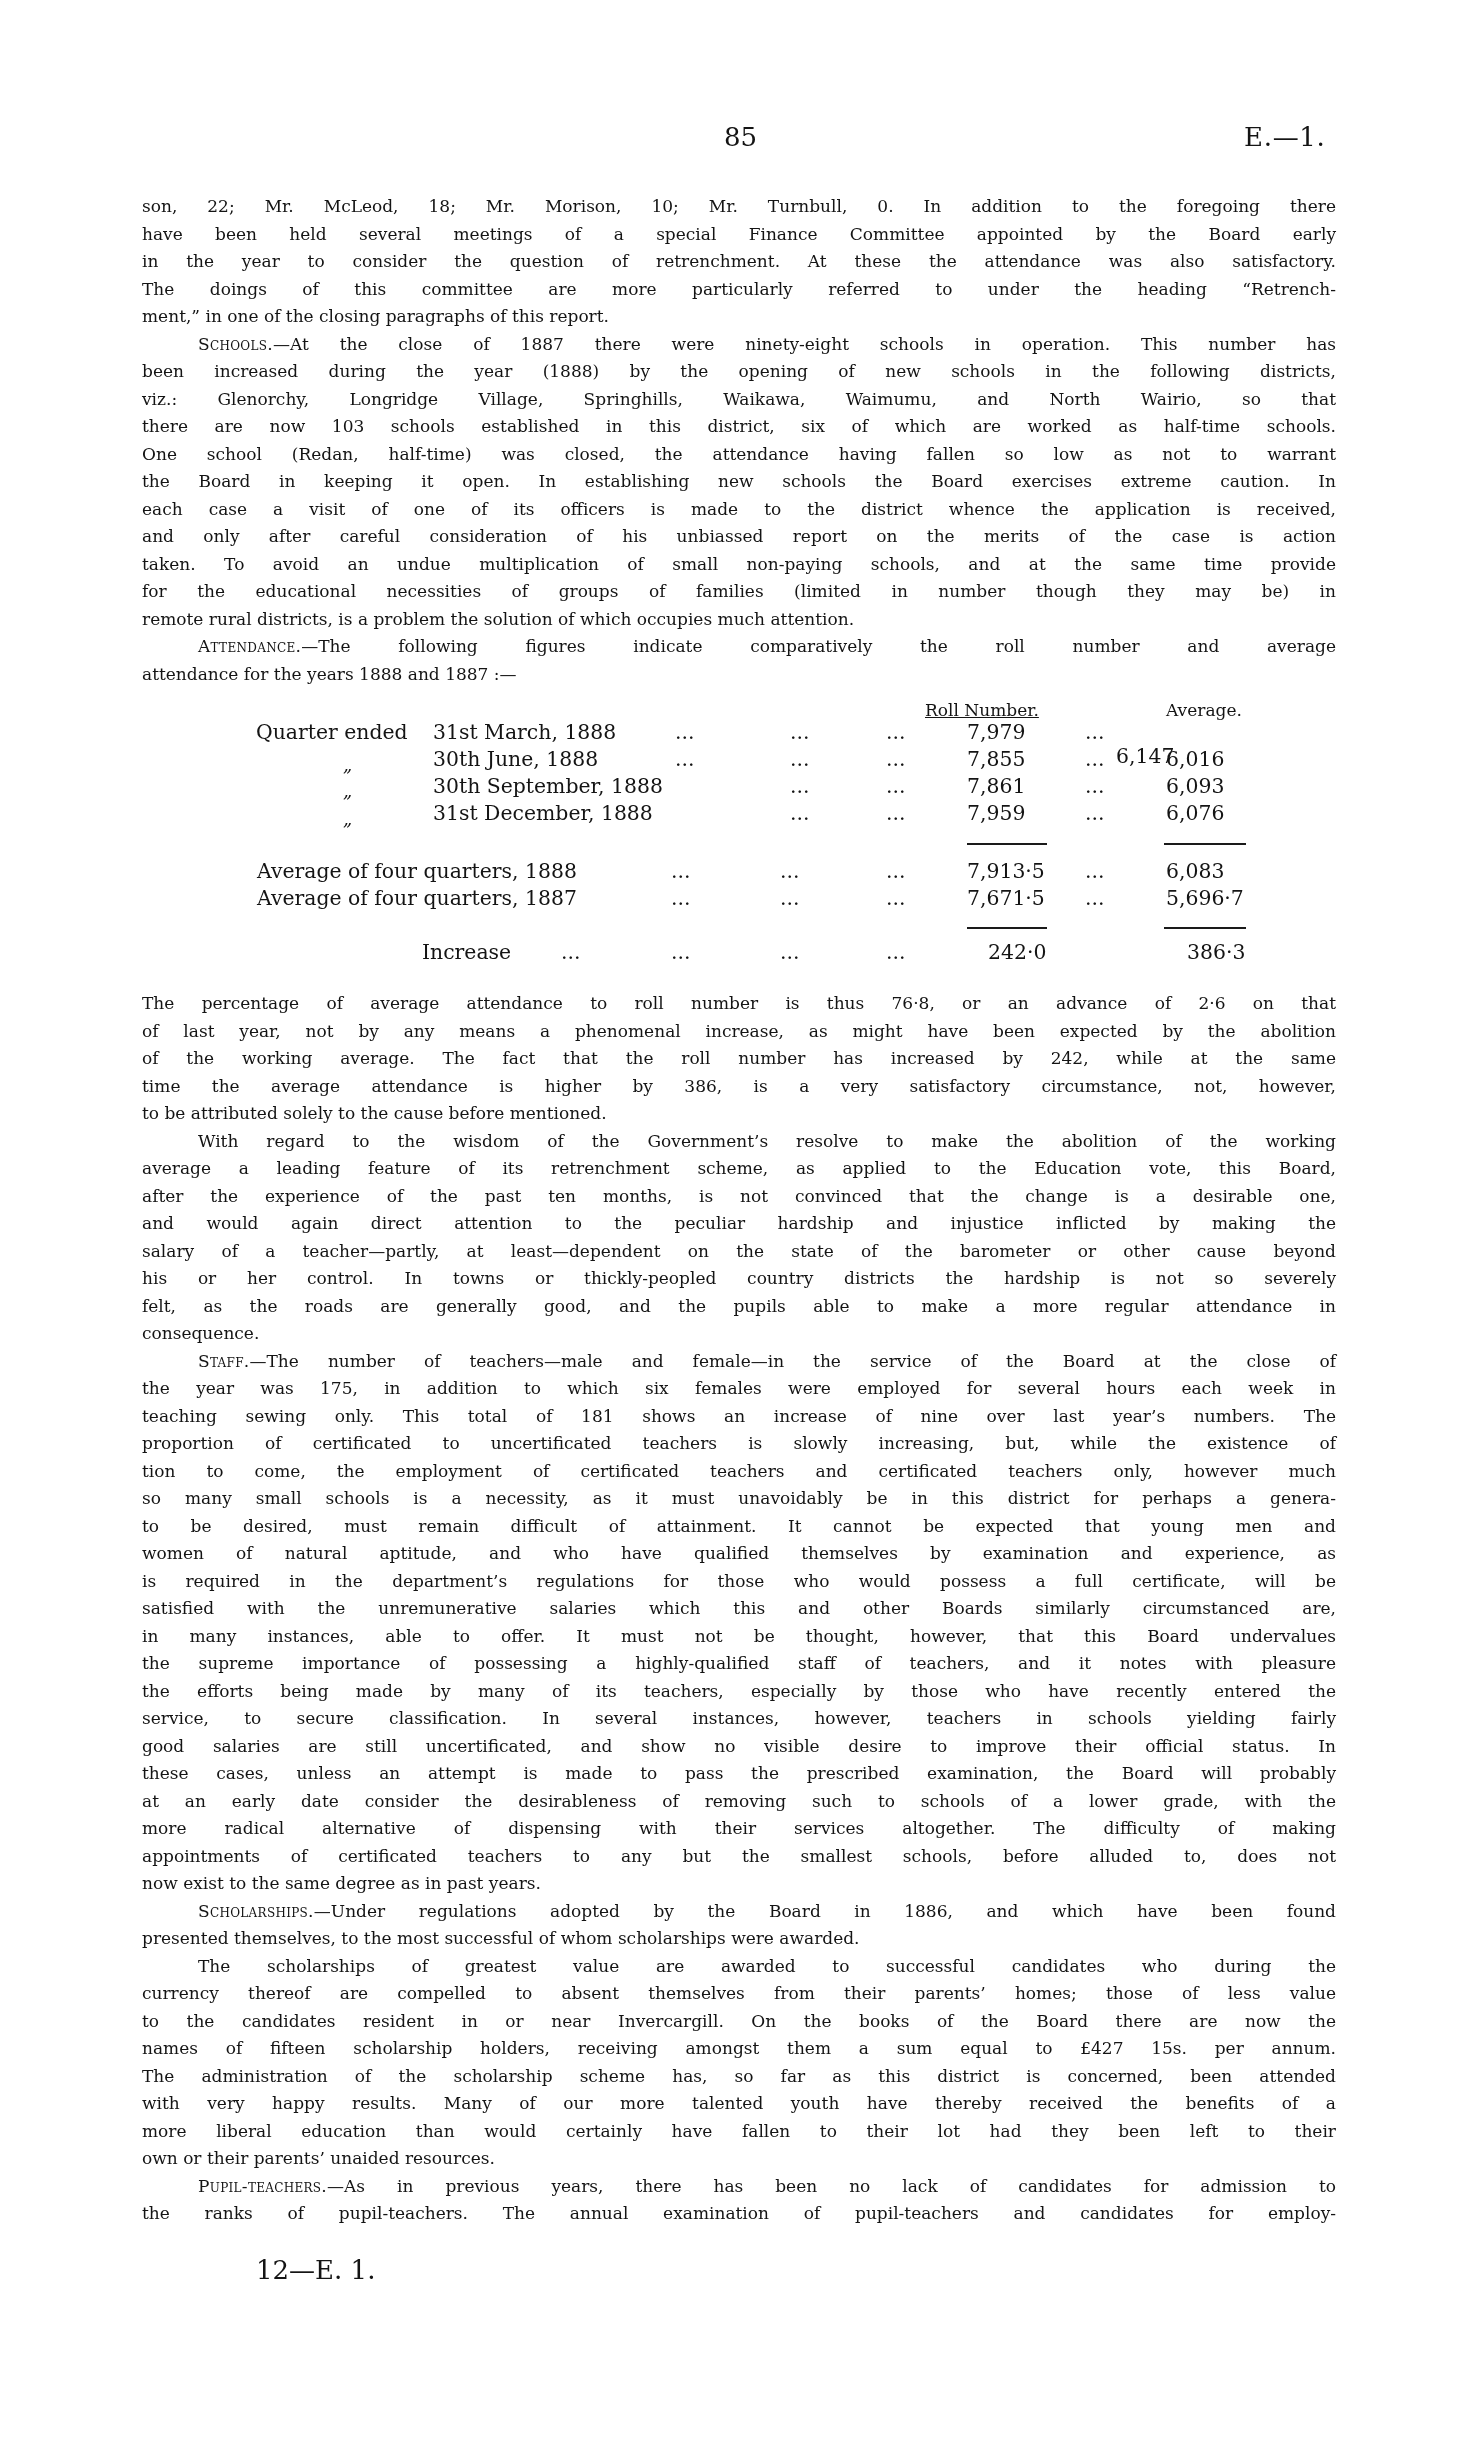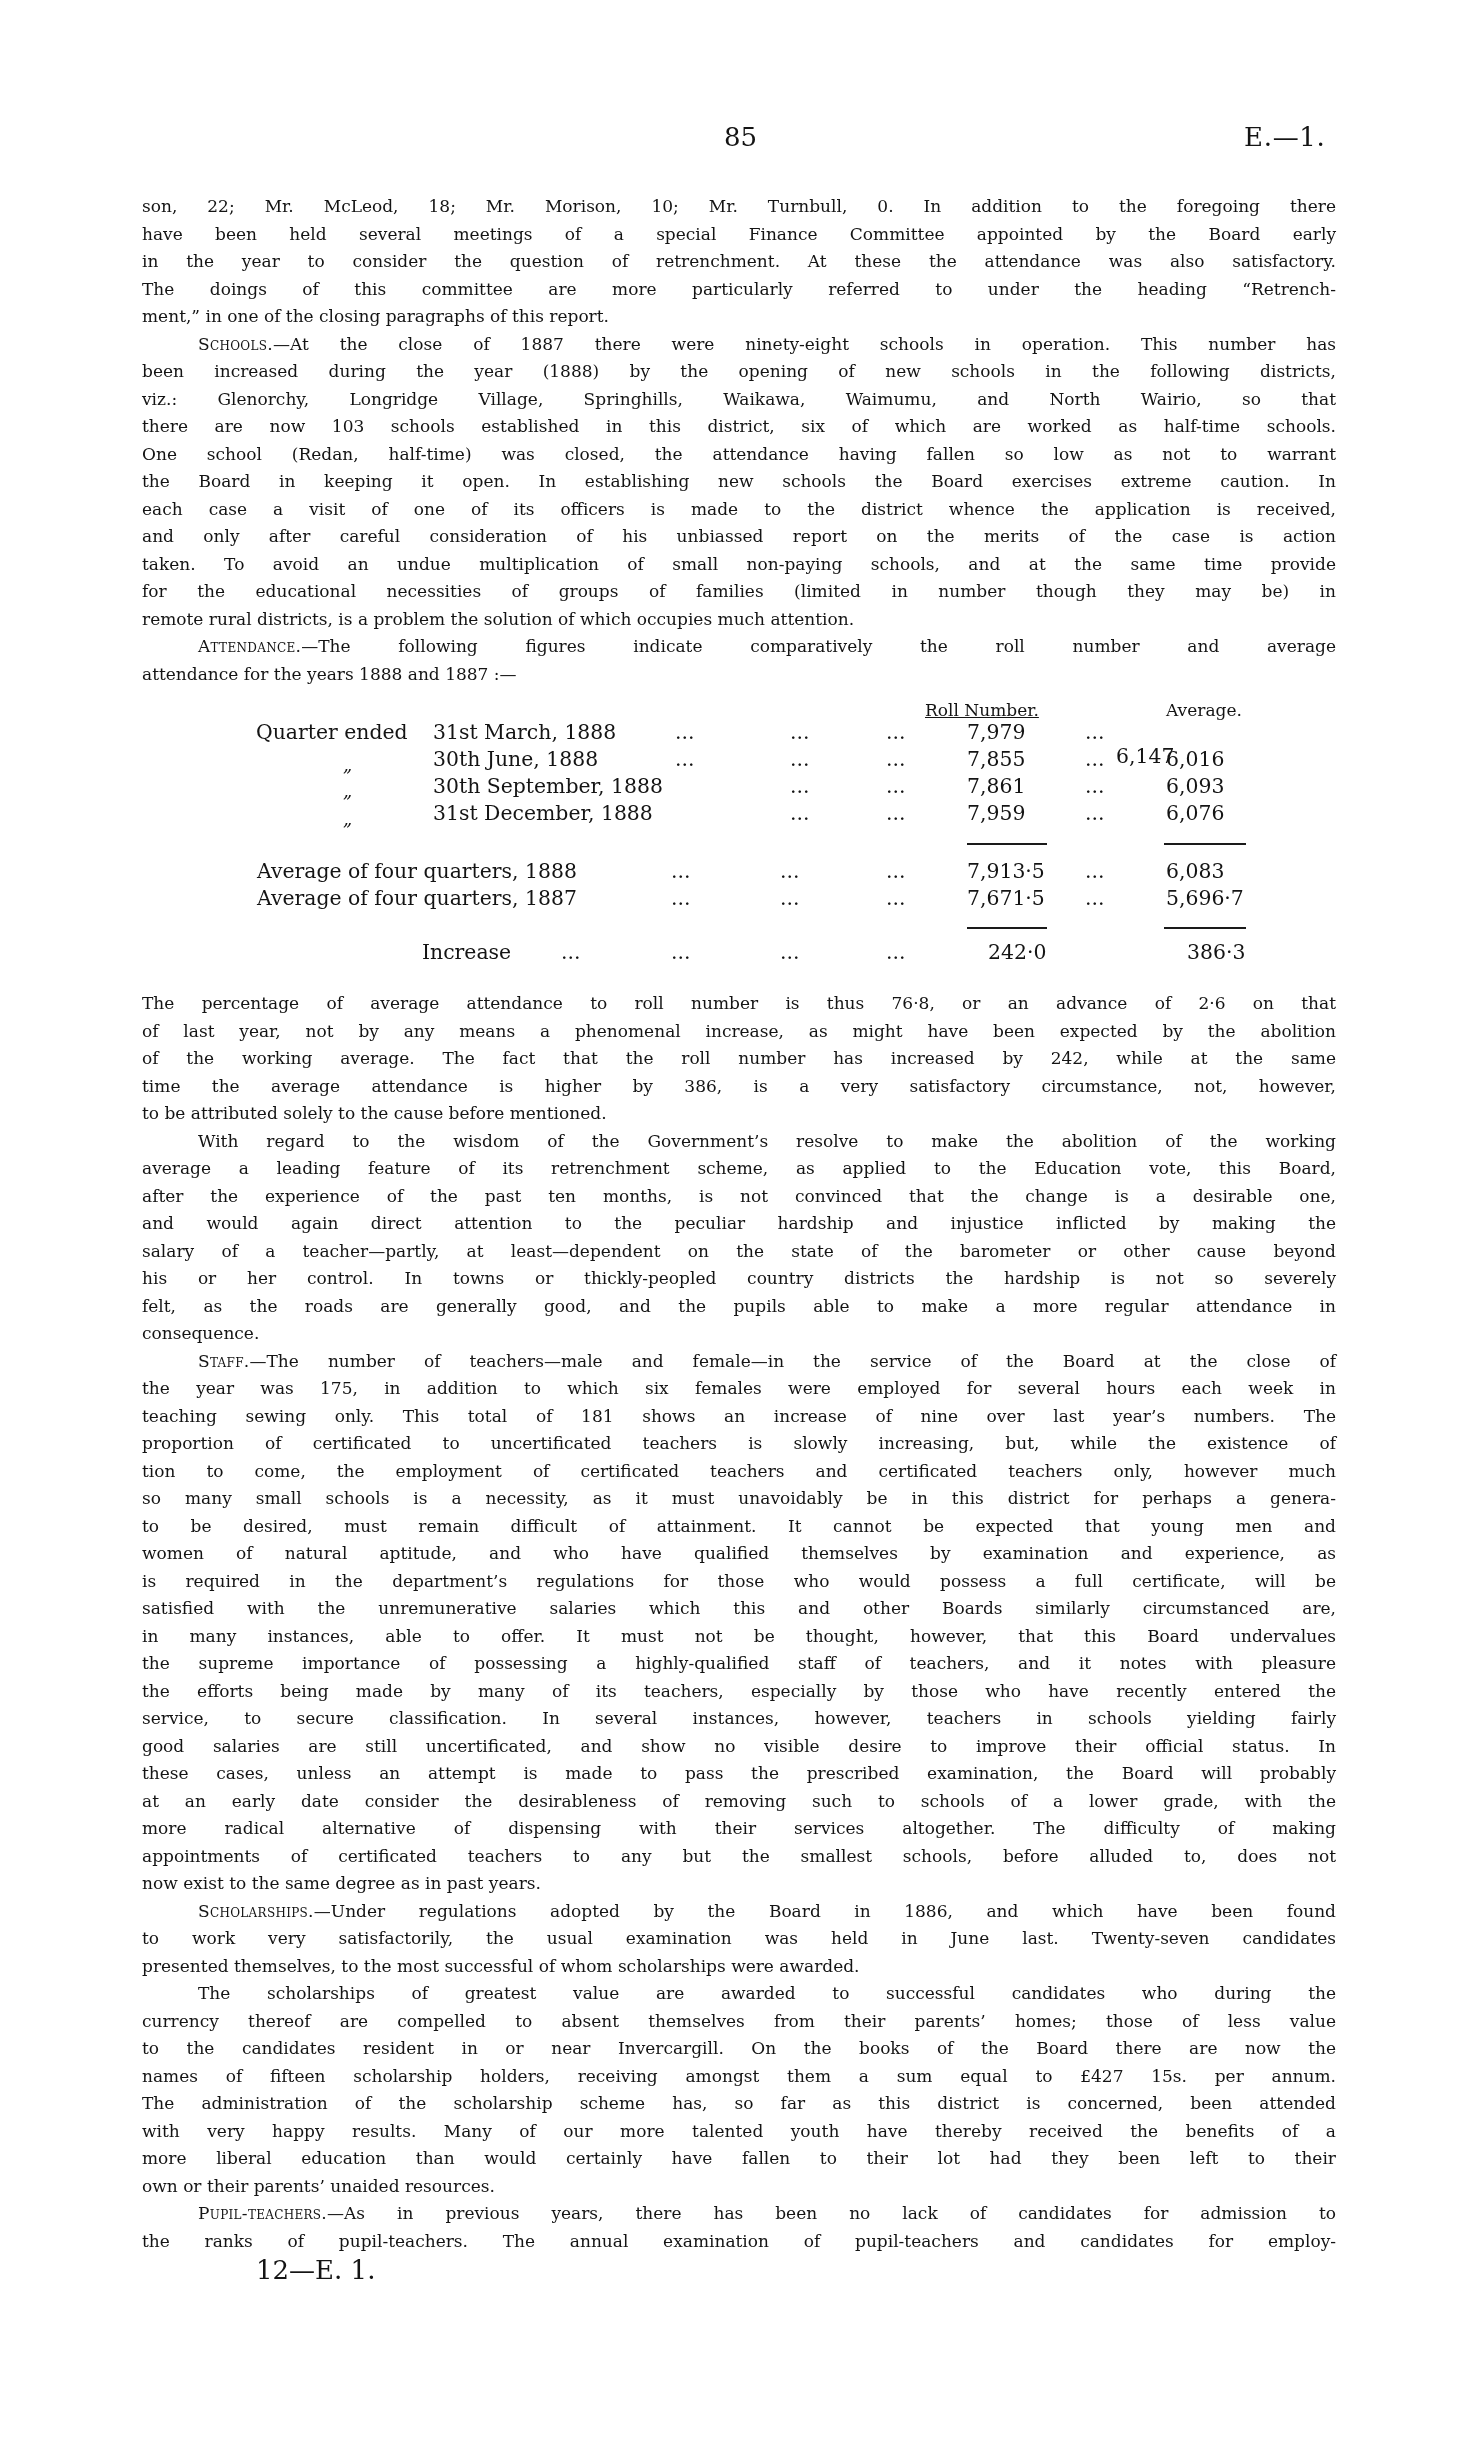--- a/index.html
+++ b/index.html
@@ -160,21 +160,20 @@
       <span class="ln">service, to secure classification. In several instances, however, teachers in schools yielding fairly</span>
       <span class="ln">good salaries are still uncertificated, and show no visible desire to improve their official status. In</span>
       <span class="ln">these cases, unless an attempt is made to pass the prescribed examination, the Board will probably</span>
       <span class="ln">at an early date consider the desirableness of removing such to schools of a lower grade, with the</span>
       <span class="ln">more radical alternative of dispensing with their services altogether. The difficulty of making</span>
       <span class="ln">appointments of certificated teachers to any but the smallest schools, before alluded to, does not</span>
       <span class="ln last">now exist to the same degree as in past years.</span>
     </div>
     <div>
       <span class="ln ind"><span class="sc">Scholarships.</span><span>—Under regulations adopted by the Board in 1886, and which have been found</span></span>
-      <span class="ln">to work very satisfactorily, the usual examination was held in June last. Twenty-seven candidates</span>
       <span class="ln last">presented themselves, to the most successful of whom scholarships were awarded.</span>
     </div>
     <div>
       <span class="ln ind">The scholarships of greatest value are awarded to successful candidates who during the</span>
       <span class="ln">currency thereof are compelled to absent themselves from their parents’ homes; those of less value</span>
       <span class="ln">to the candidates resident in or near Invercargill. On the books of the Board there are now the</span>
       <span class="ln">names of fifteen scholarship holders, receiving amongst them a sum equal to £427 15s. per annum.</span>
       <span class="ln">The administration of the scholarship scheme has, so far as this district is concerned, been attended</span>
       <span class="ln">with very happy results. Many of our more talented youth have thereby received the benefits of a</span>
       <span class="ln">more liberal education than would certainly have fallen to their lot had they been left to their</span>

